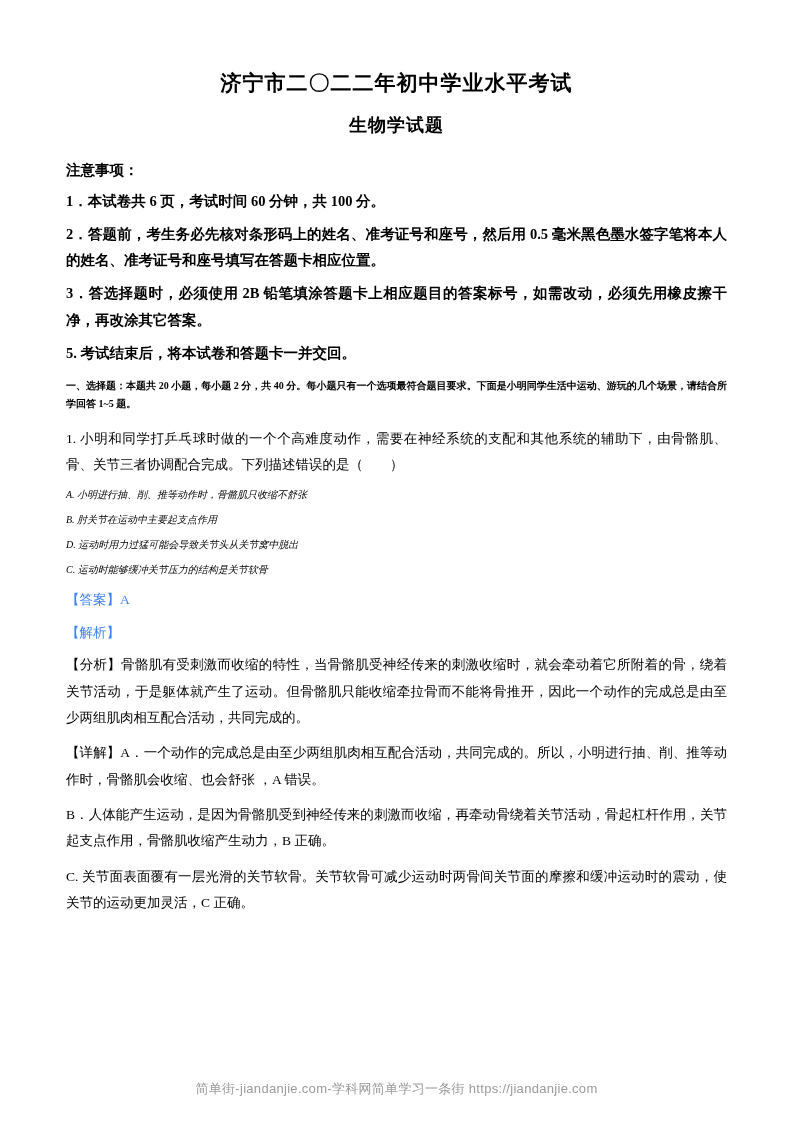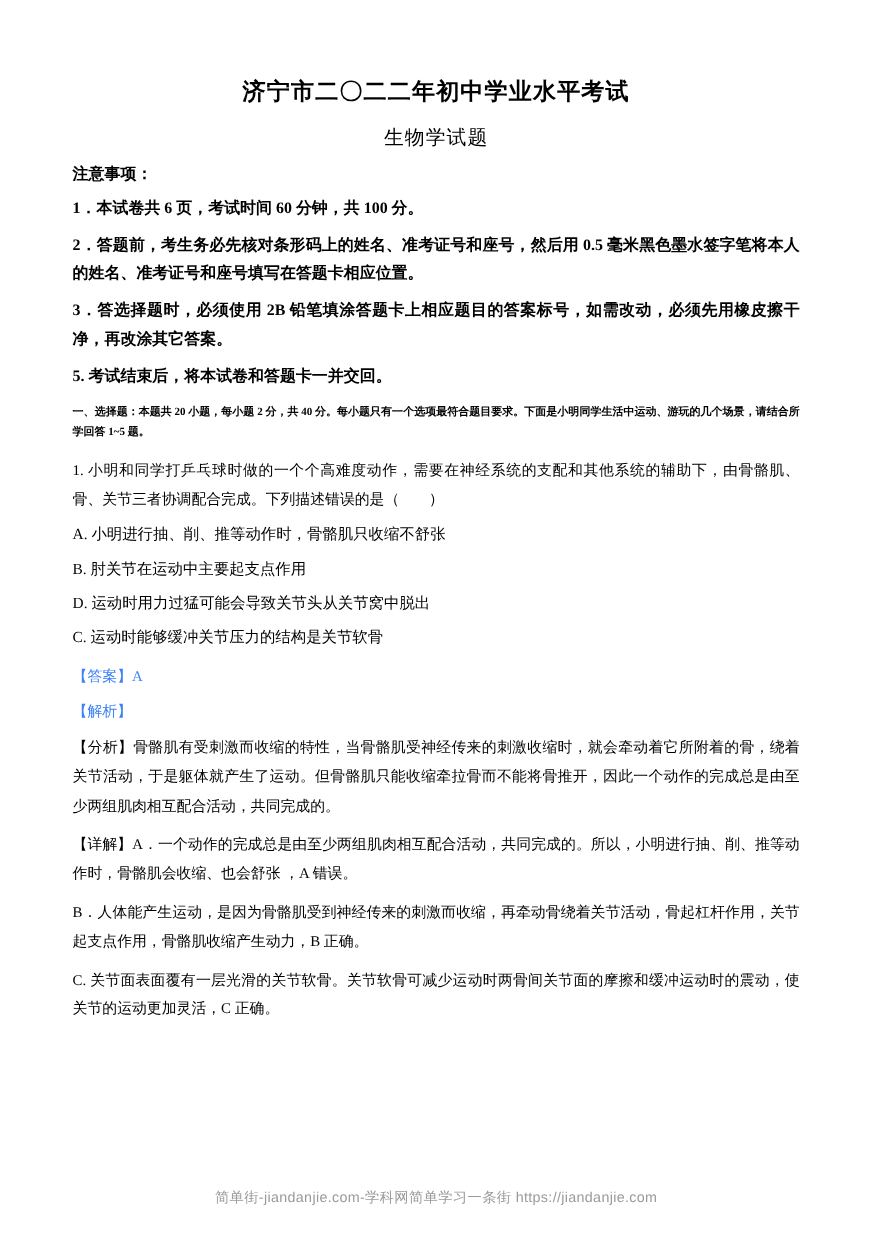--- a/index.html
+++ b/index.html
@@ -26,29 +26,29 @@
     text-align: center;
     font-size: 21px;
     font-weight: bold;
     letter-spacing: 1px;
     margin: 16px 0 0 0;
     line-height: 1.5;
   }
   .doc-subtitle {
     text-align: center;
     font-size: 18px;
-    font-weight: normal;
+    font-weight: bold;
     letter-spacing: 1px;
     margin: 12px 0 0 0;
     line-height: 1.5;
   }
   .notice-heading {
     font-size: 14.5px;
     font-weight: bold;
-    margin: 9px 0 0 0;
+    margin: 20px 0 0 0;
     line-height: 1.6;
   }
   .notice-item {
     font-size: 14.5px;
     font-weight: bold;
     line-height: 1.85;
     margin: 6px 0 0 0;
     text-align: justify;
   }
   .section-heading {
@@ -58,23 +58,24 @@
     margin: 10px 0 0 0;
     text-align: justify;
   }
   .q-stem {
     font-size: 13.5px;
     line-height: 1.95;
     margin: 12px 0 0 0;
     text-align: justify;
   }
   .q-option {
-    font-size: 14px;
+    font-size: 10px;
     line-height: 1.6;
     margin: 9px 0 0 0;
+    font-style: italic;
   }
   .tag-line {
     color: #3b82f6;
     font-size: 13.5px;
     line-height: 1.6;
     margin: 11px 0 0 0;
   }
   .ans-para {
     font-size: 13.5px;
     line-height: 1.95;

